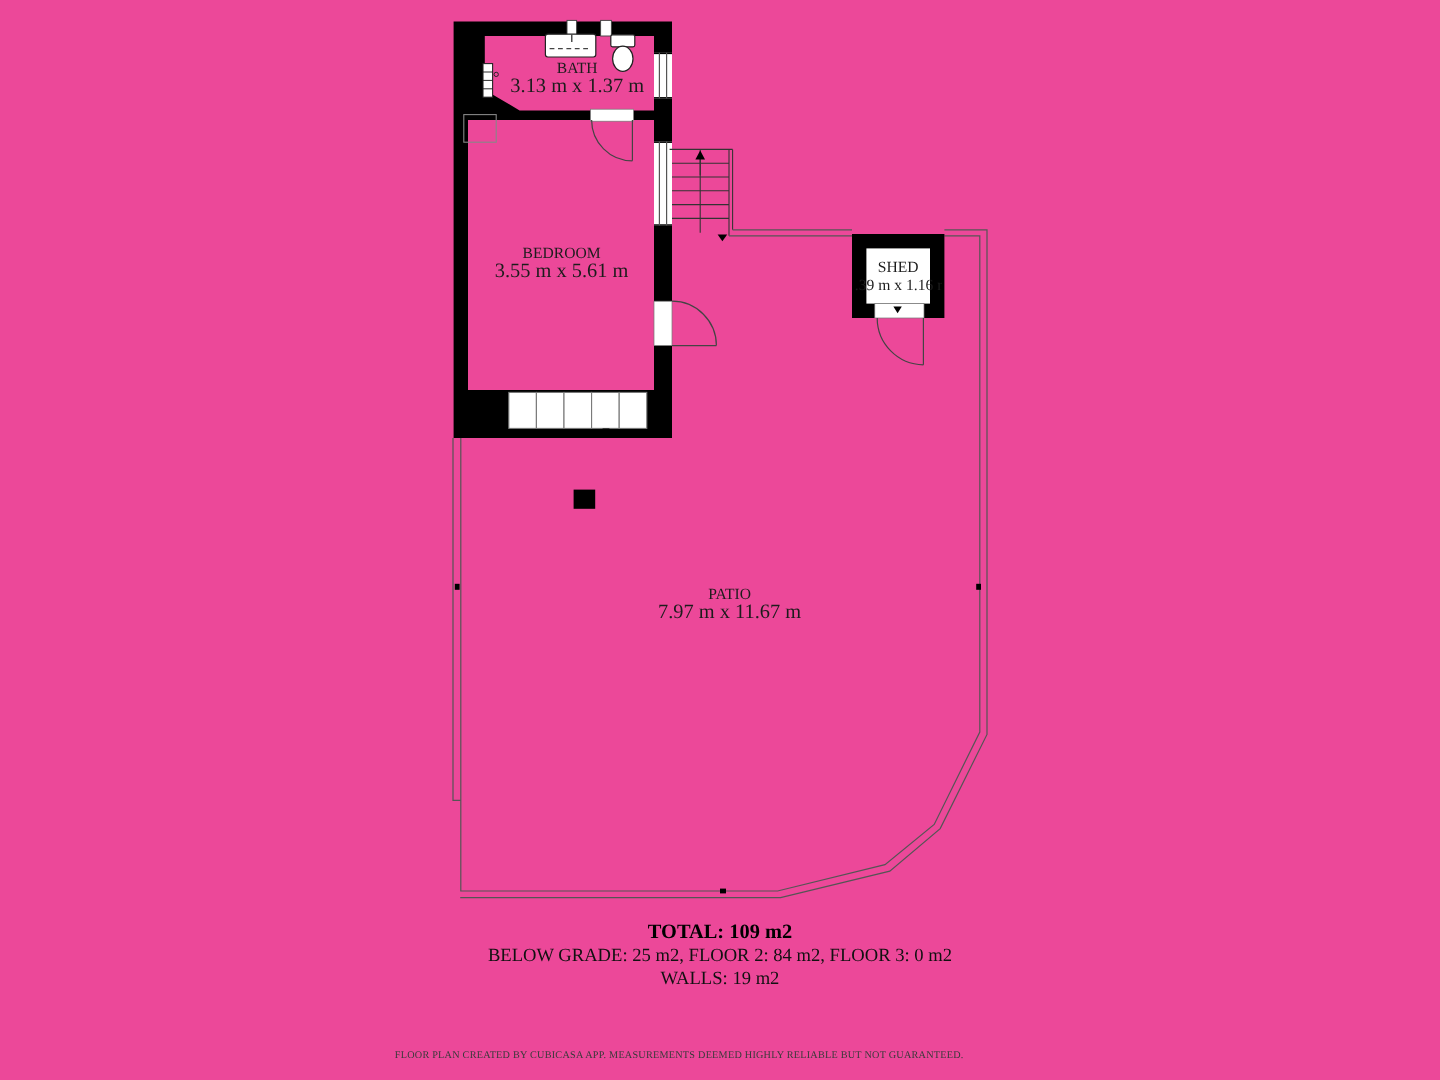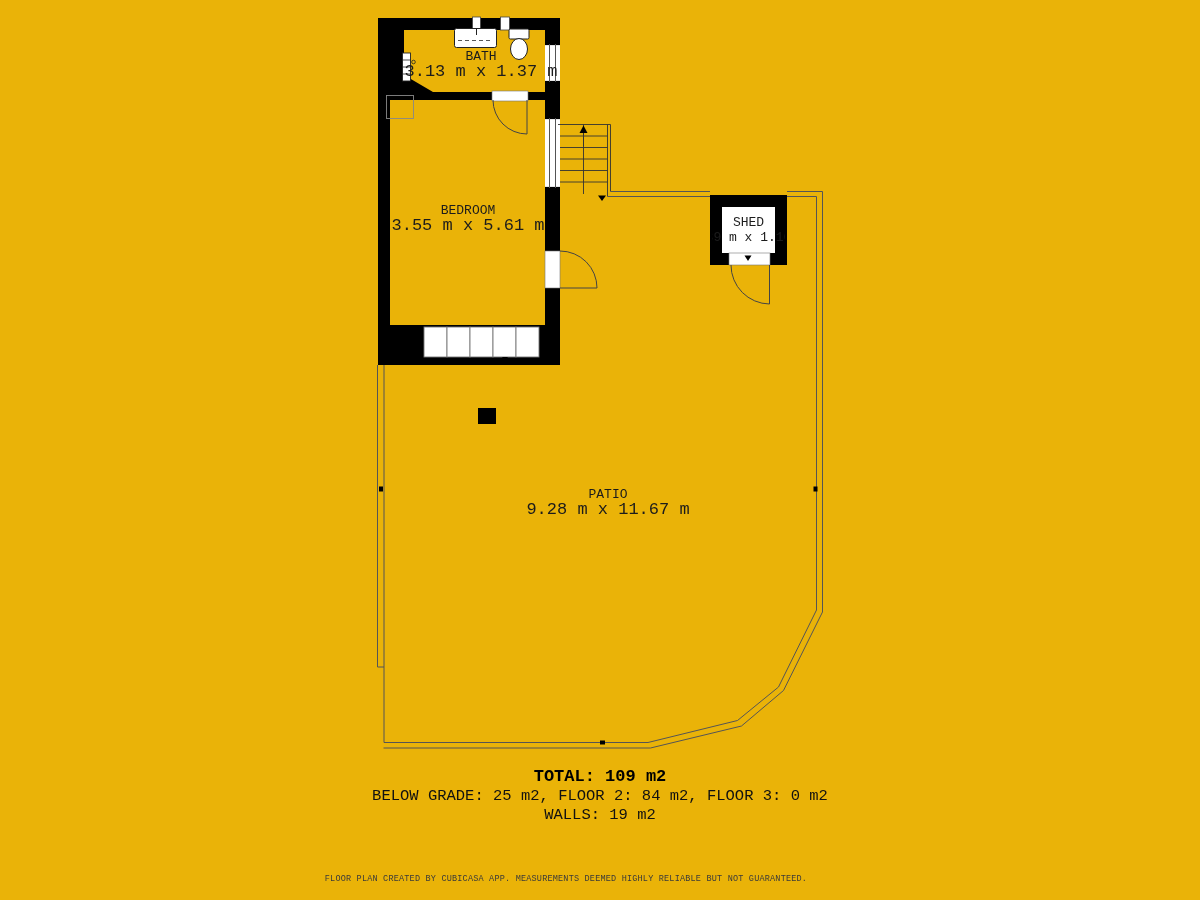--- a/index.html
+++ b/index.html
@@ -1,18 +1,18 @@
 <!DOCTYPE html>
 <html><head>
 <meta charset="utf-8">
 <style>
   html,body { margin:0; padding:0; background:#ffffff; }
   .canvas {
-    position:relative; width:1200px; height:900px; background:#eab308;
-    font-family:Liberation Mono, monospace; overflow:hidden;
+    position:relative; width:1200px; height:900px; background:#ec4899;
+    font-family:Liberation Serif, serif; overflow:hidden;
   }
   svg { position:absolute; left:0; top:0; }
   .room-label {
     position:absolute; text-align:center; color:#1c1c1c;
     font-size:13px; line-height:15px; white-space:nowrap;
     transform:translate(-50%,0);
   }
   .room-label .dims { font-size:17px; }
   .shed-clip {
     position:absolute; left:712px; top:215px; width:73px; height:34px;
@@ -160,21 +160,21 @@
 
   <div class="shed-clip">
     <div class="inner">
       <div>SHED</div>
       <div class="dims">1.39 m x 1.16 m</div>
     </div>
   </div>
 
   <div class="room-label" style="left:608px; top:487px;">
     <div>PATIO</div>
-    <div class="dims">9.28 m x 11.67 m</div>
+    <div class="dims">7.97 m x 11.67 m</div>
   </div>
 
   <div class="summary">
     <div class="total">TOTAL: 109 m2</div>
     <div>BELOW GRADE: 25 m2, FLOOR 2: 84 m2, FLOOR 3: 0 m2</div>
     <div>WALLS: 19 m2</div>
   </div>
 
   <div class="footer-note">FLOOR PLAN CREATED BY CUBICASA APP. MEASUREMENTS DEEMED HIGHLY RELIABLE BUT NOT GUARANTEED.</div>
 

